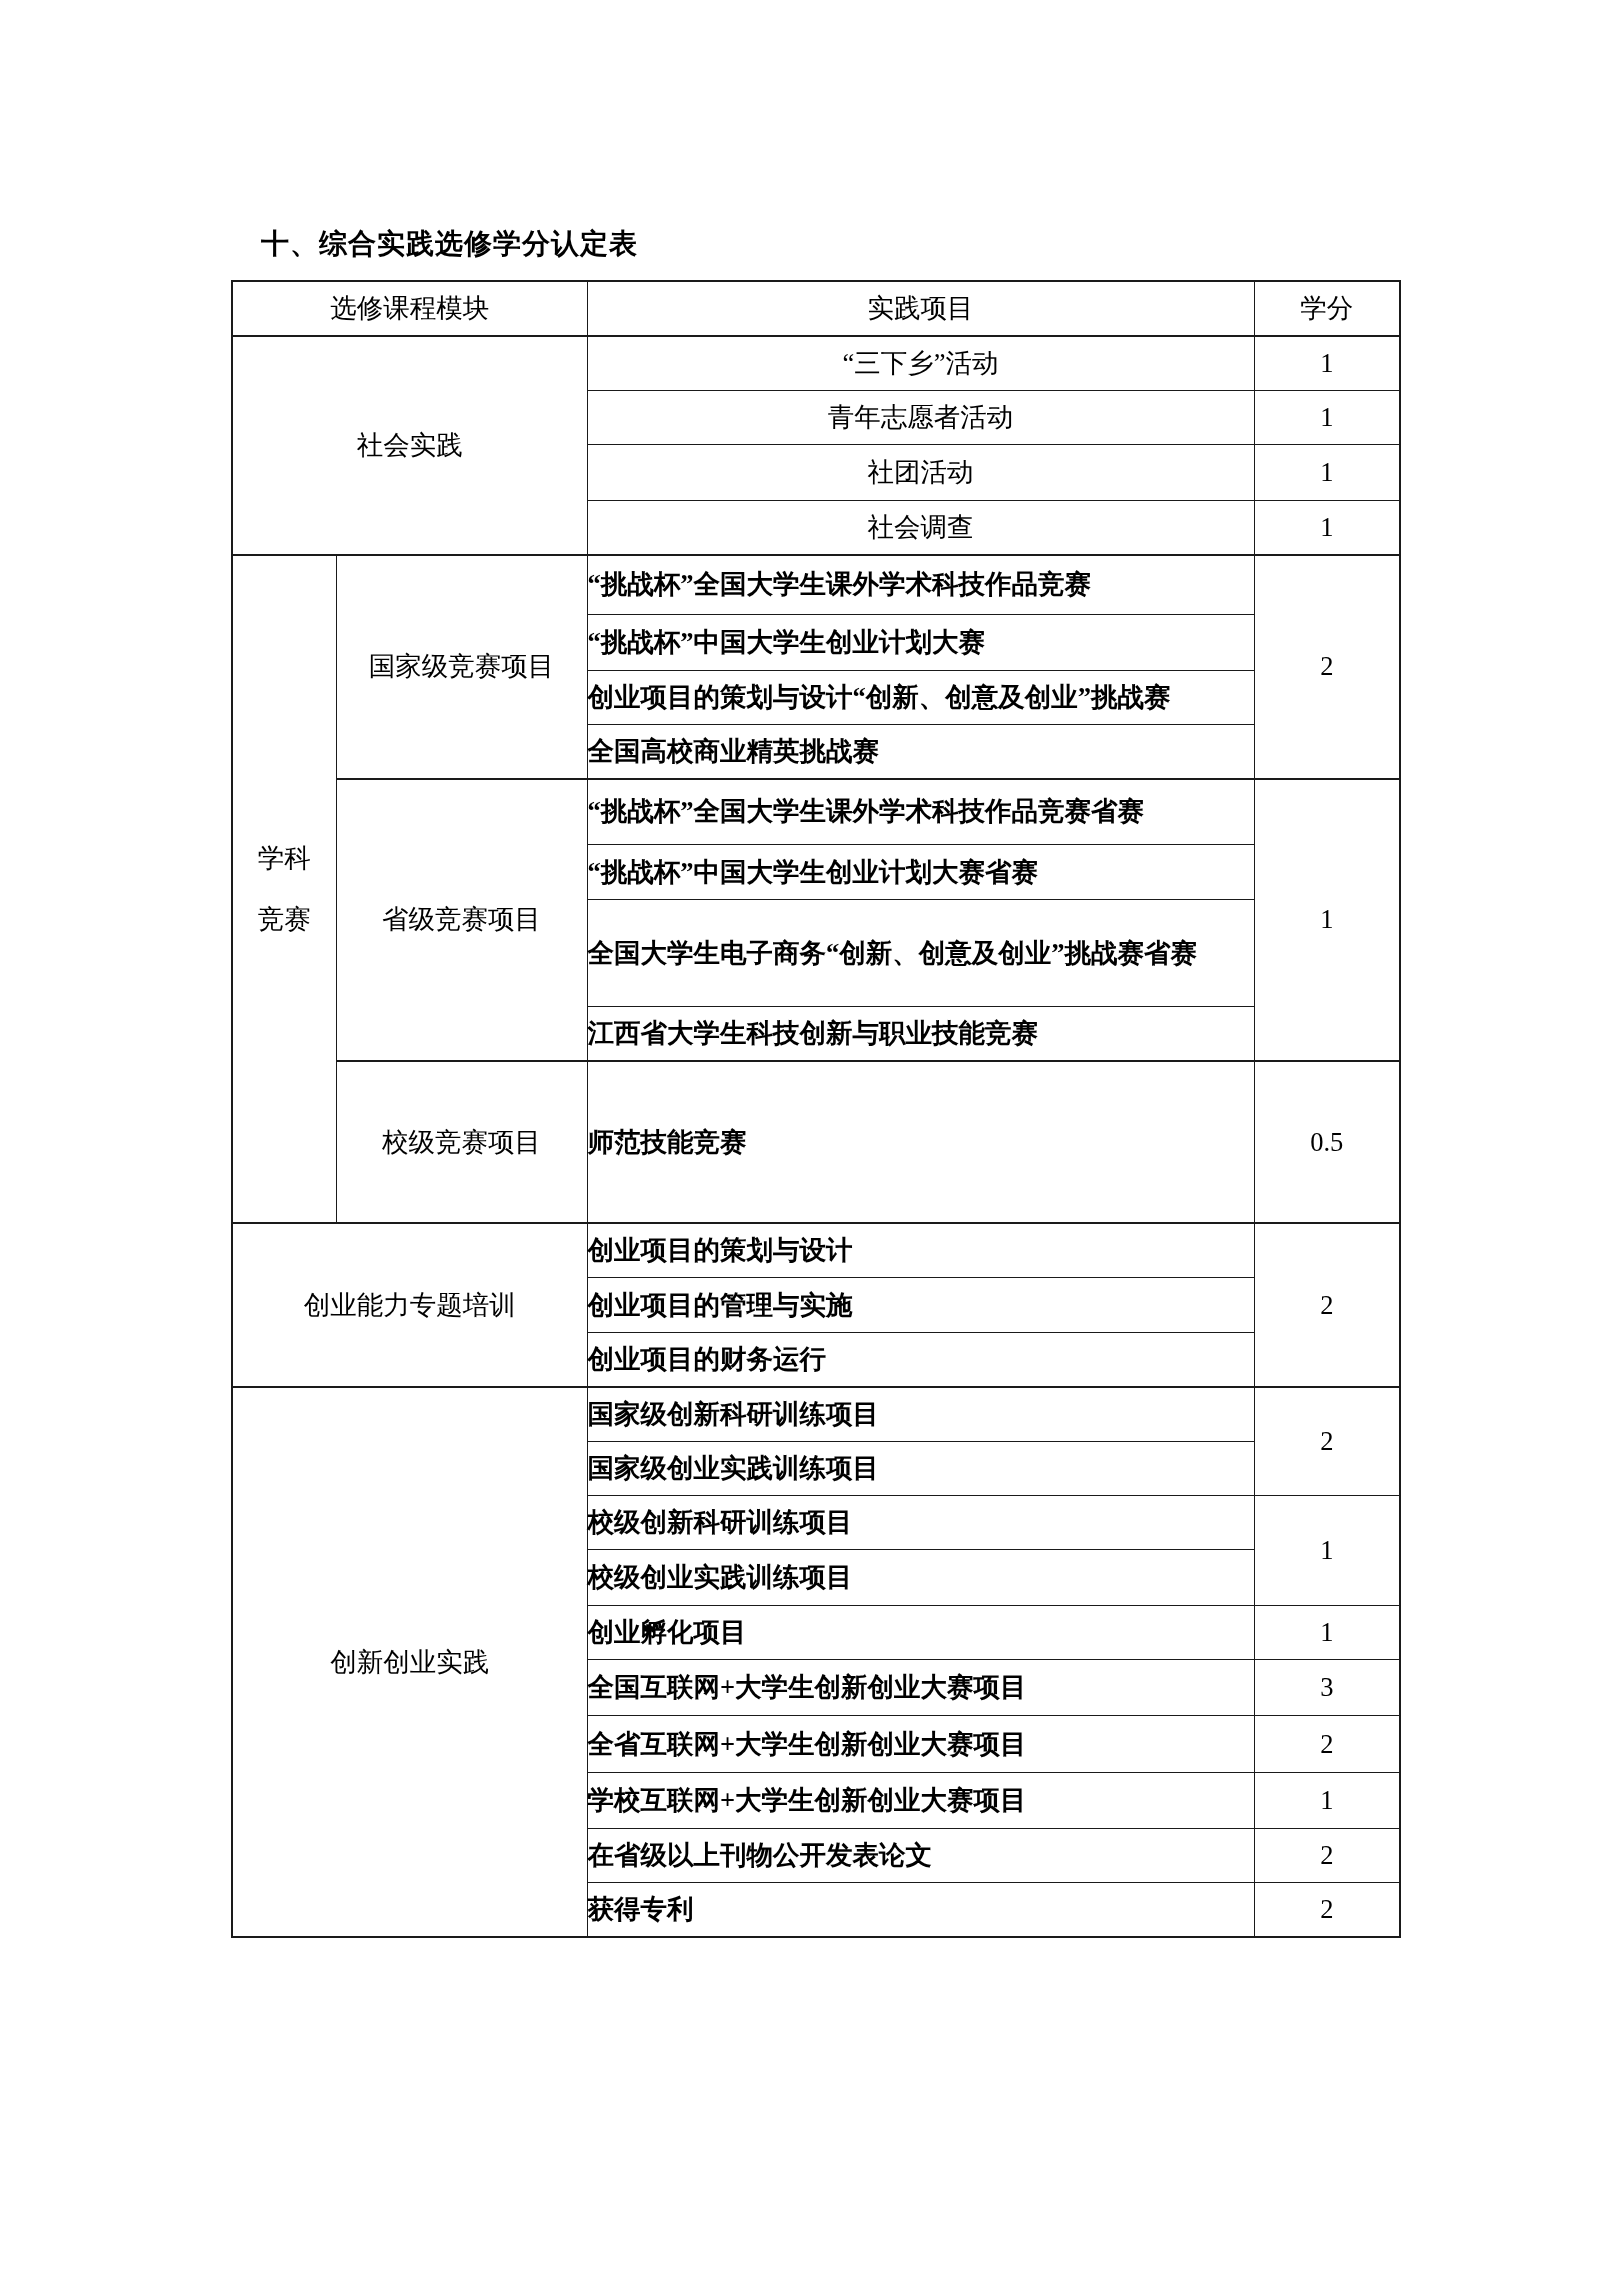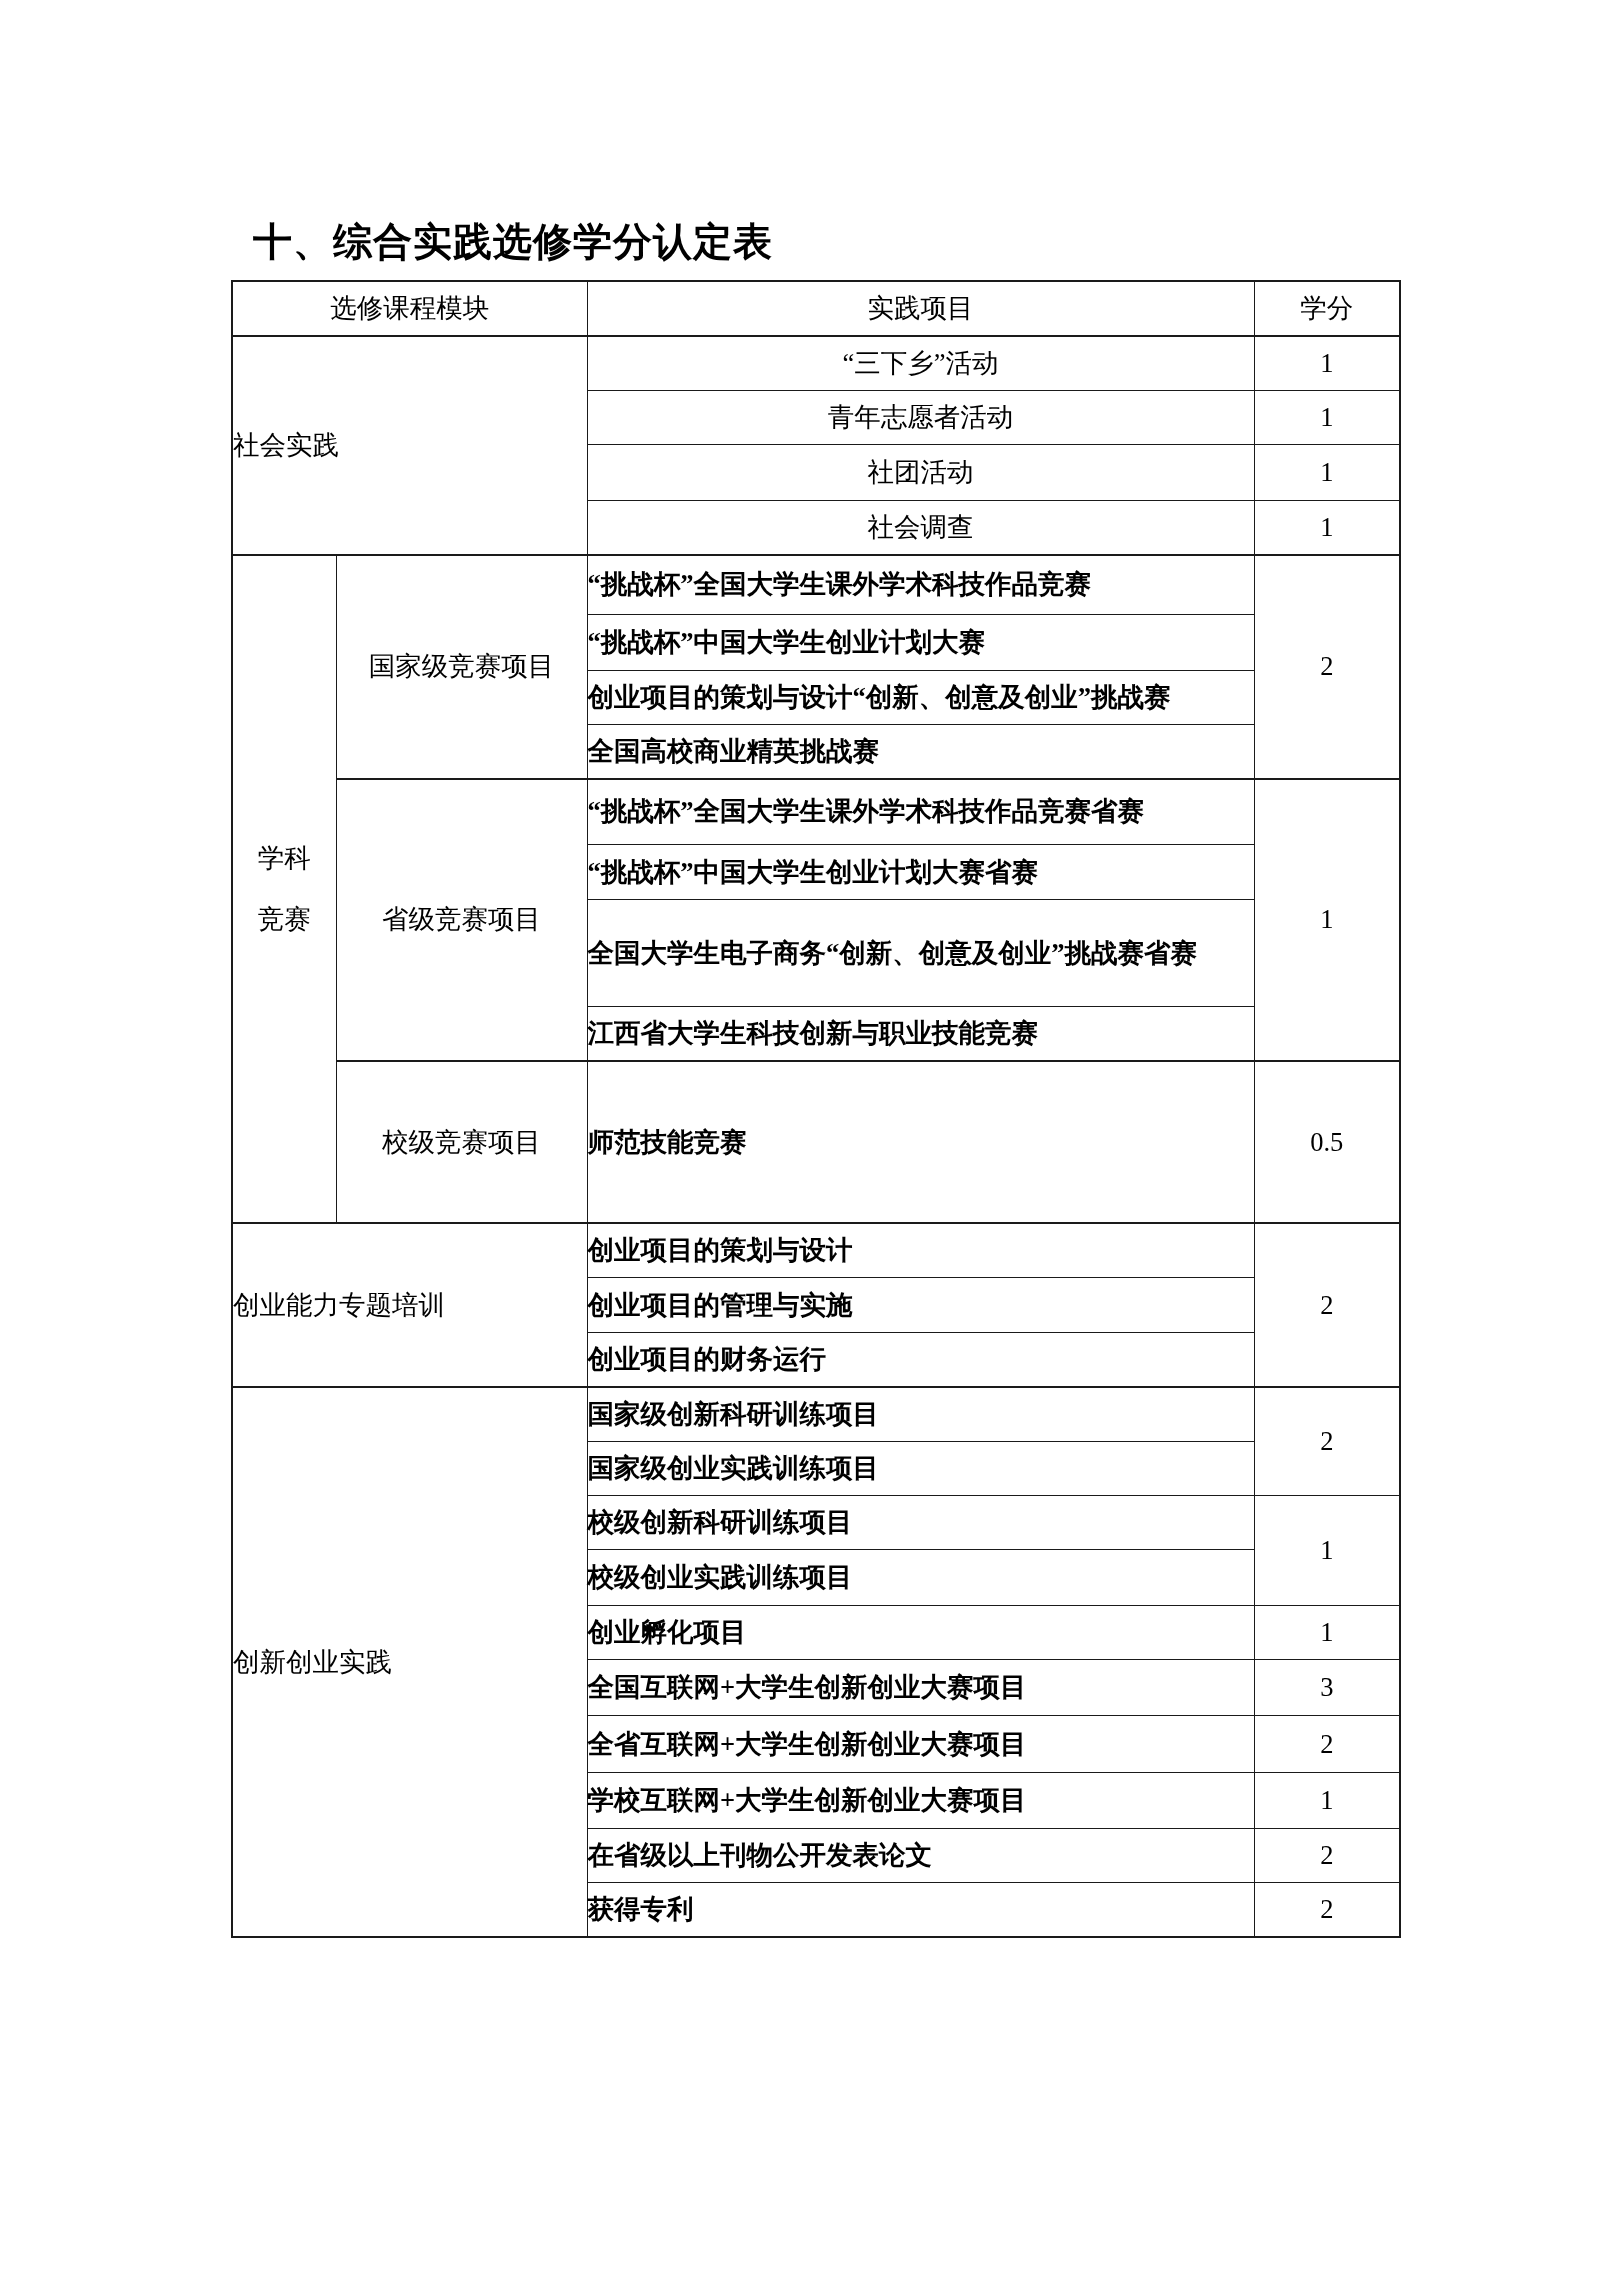--- a/index.html
+++ b/index.html
@@ -1,28 +1,28 @@
 <!DOCTYPE html>
 <html><head>
 <meta charset="utf-8">
 <style>
   html,body{margin:0;padding:0;background:#ffffff;}
   .page{position:relative;width:1621px;height:2293px;background:#ffffff;
         font-family:"Liberation Serif","DejaVu Serif",serif;color:#000;overflow:hidden;}
-  .title{position:absolute;left:245px;top:210px;margin:8px;font-size:39px;font-weight:bold;
+  .title{position:absolute;left:245px;top:210px;margin:16px;font-size:28px;font-weight:bold;
          letter-spacing:1px;line-height:1.25;}
   table.credit-table{position:absolute;left:231px;top:280px;width:1167px;
          border-collapse:collapse;table-layout:fixed;
          border:2px solid #1a1a1a;border-bottom-width:2.9px;}
   table.credit-table td{border:1.5px solid #1a1a1a;font-size:26.5px;padding:0;
          vertical-align:middle;line-height:53px;word-break:break-all;}
   td.c{text-align:center;}
   td.l{text-align:left;padding-left:16.7px;font-weight:bold;}
   td.pr{padding-right:90px;}
-  td.mod{text-align:left;}
+  td.mod{text-align:center;}
   td.credit{text-align:center;}
   tr.thick td{border-top-width:2.9px;}
   td.vlab{text-align:center;margin-left:8px;}
   td.vlab div{line-height:61px;}
   .pageno{position:absolute;top:2123px;left:0;width:100%;text-align:center;font-size:22.5px;
          font-family:"Liberation Sans","DejaVu Sans",sans-serif;}
 </style>
 </head>
 <body>
 

